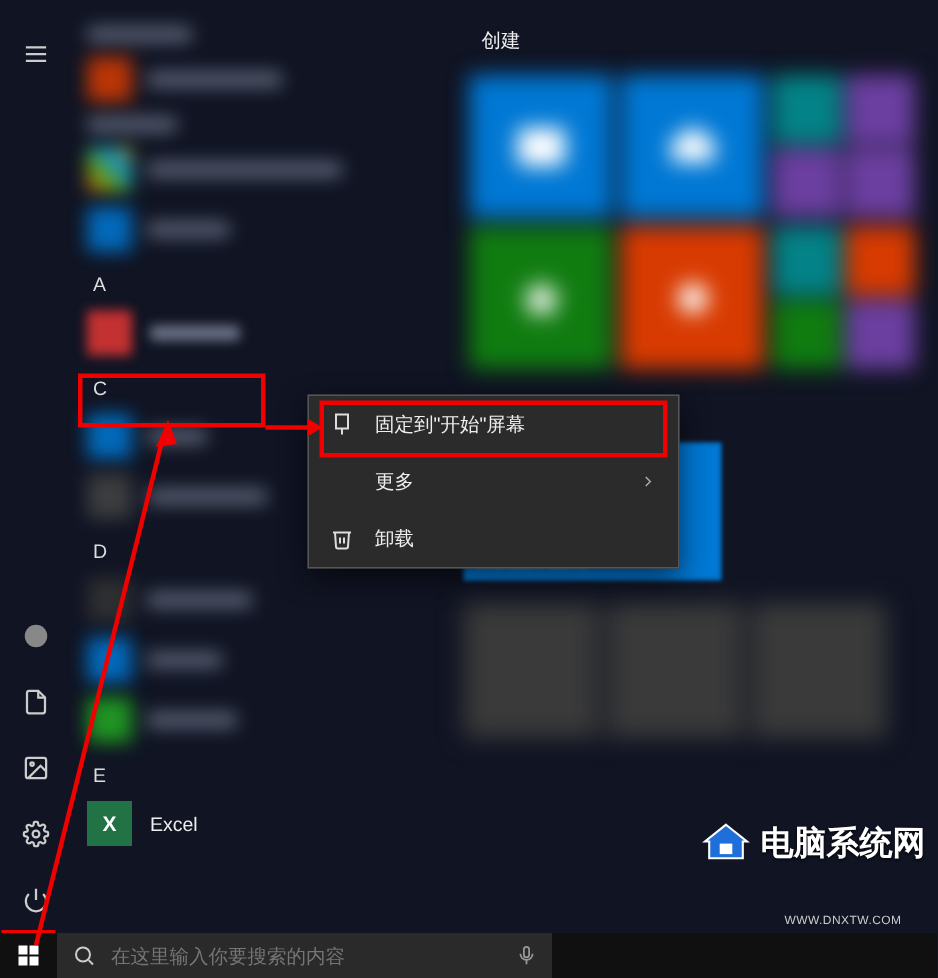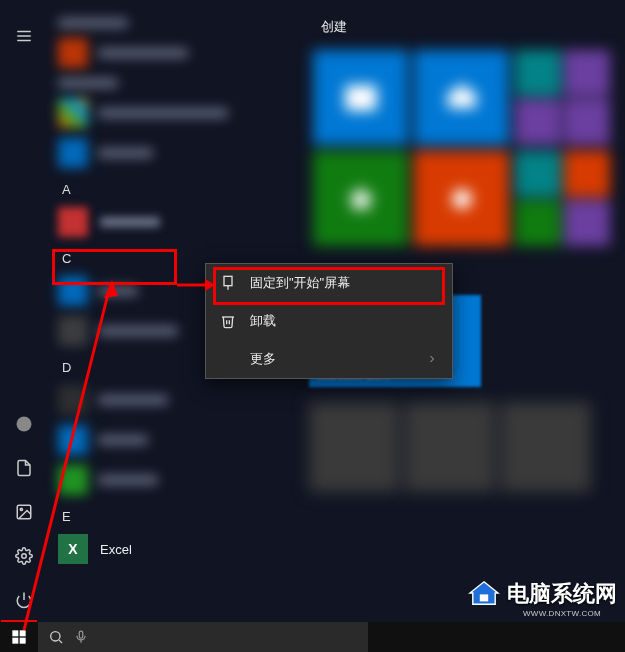--- a/index.html
+++ b/index.html
@@ -241,20 +241,21 @@
   font-weight: 700;
   color: #fff;
   text-shadow: 0 1px 2px #000;
   white-space: nowrap;
 }
 .watermark .wm-sub {
   font-size: 8px;
   color: #ccc;
   letter-spacing: 0.3px;
   text-align: center;
+  margin-top: 32px;
 }
 
 svg { display: block; }
 </style>
 </head>
 <body>
 
 <div class="start-menu">
 
   <div class="rail">
@@ -412,38 +413,38 @@
   <div class="ctx-red"></div>
   <div class="ctx-item">
     <span class="ctx-ico">
       <svg viewBox="0 0 24 24" width="16" height="16" fill="none" stroke="#ddd" stroke-width="2">
           <rect x="6" y="2" width="12" height="14"></rect>
           <line x1="12" y1="16" x2="12" y2="22"></line>
         </svg>
     </span>
     <span>固定到"开始"屏幕</span>
   </div>
+  <div class="ctx-item noicon">
+    <span class="ctx-ico"></span>
+    <span>更多</span>
+    <span class="chev">
+      <svg viewBox="0 0 24 24" width="12" height="12" fill="none" stroke="currentColor" stroke-width="2">
+          <polyline points="9 18 15 12 9 6"></polyline>
+        </svg>
+    </span>
+  </div>
   <div class="ctx-item">
     <span class="ctx-ico">
       <svg viewBox="0 0 24 24" width="16" height="16" fill="none" stroke="#ddd" stroke-width="2">
           <polyline points="3 6 5 6 21 6"></polyline>
           <path d="M19 6l-1 14a2 2 0 0 1-2 2H8a2 2 0 0 1-2-2L5 6"></path>
           <path d="M10 11v6M14 11v6"></path>
         </svg>
     </span>
     <span>卸载</span>
-  </div>
-  <div class="ctx-item noicon">
-    <span class="ctx-ico"></span>
-    <span>更多</span>
-    <span class="chev">
-      <svg viewBox="0 0 24 24" width="12" height="12" fill="none" stroke="currentColor" stroke-width="2">
-          <polyline points="9 18 15 12 9 6"></polyline>
-        </svg>
-    </span>
   </div>
 </div>
 
 <svg class="arrow" style="top:275px;left:175px;width:40px;height:20px">
   <line x1="2" y1="10" x2="30" y2="10" stroke="#f20000" stroke-width="3"></line>
   <polygon points="30,4 40,10 30,16" fill="#f20000"></polygon>
 </svg>
 
 <svg class="arrow" style="top:280px;left:14px;width:120px;height:360px">
   <line x1="10" y1="350" x2="95" y2="10" stroke="#f20000" stroke-width="3"></line>
@@ -470,19 +471,20 @@
         <rect x="13" y="2" width="9" height="9"></rect>
       <rect x="2" y="13" width="9" height="9"></rect>
         <rect x="13" y="13" width="9" height="9"></rect>
     </svg>
   </div>
   <div class="search-bar">
     <svg class="mag" viewBox="0 0 24 24" fill="none" stroke="#ccc" stroke-width="2">
         <circle cx="11" cy="11" r="7"></circle>
         <line x1="21" y1="21" x2="16.65" y2="16.65"></line>
       </svg>
+    <input type="text" placeholder="在这里输入你要搜索的内容" style="">
     <svg class="mic" viewBox="0 0 24 24" fill="none" stroke="#999" stroke-width="2">
         <rect x="9" y="2" width="6" height="12" rx="3"></rect>
         <path d="M5 10a7 7 0 0 0 14 0"></path>
         <line x1="12" y1="17" x2="12" y2="22"></line>
       </svg>
   </div>
 </div>
 
 </body></html>

